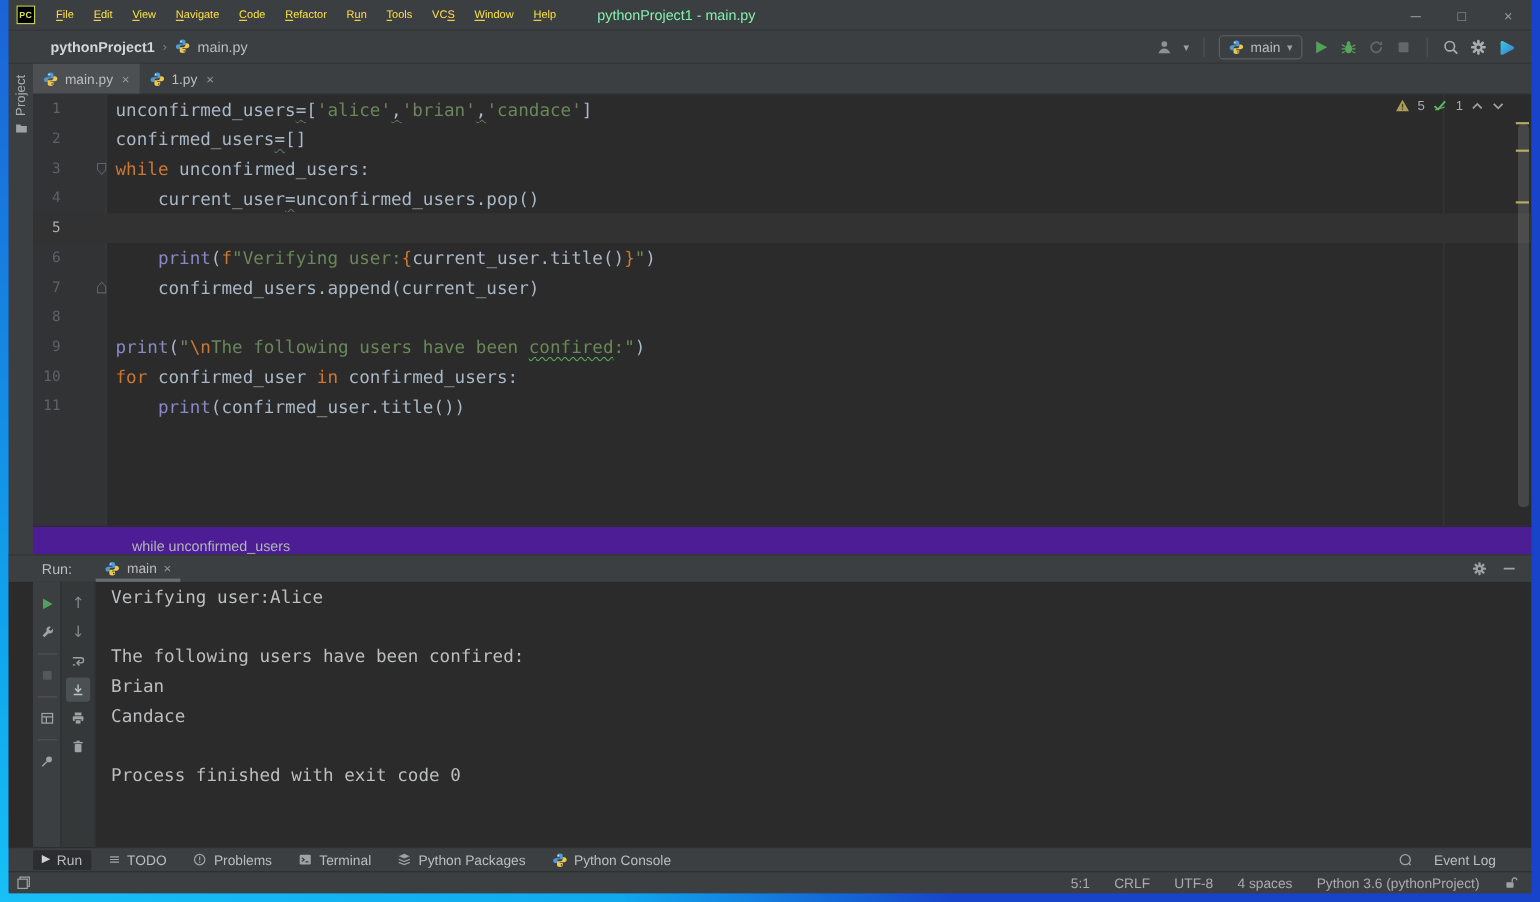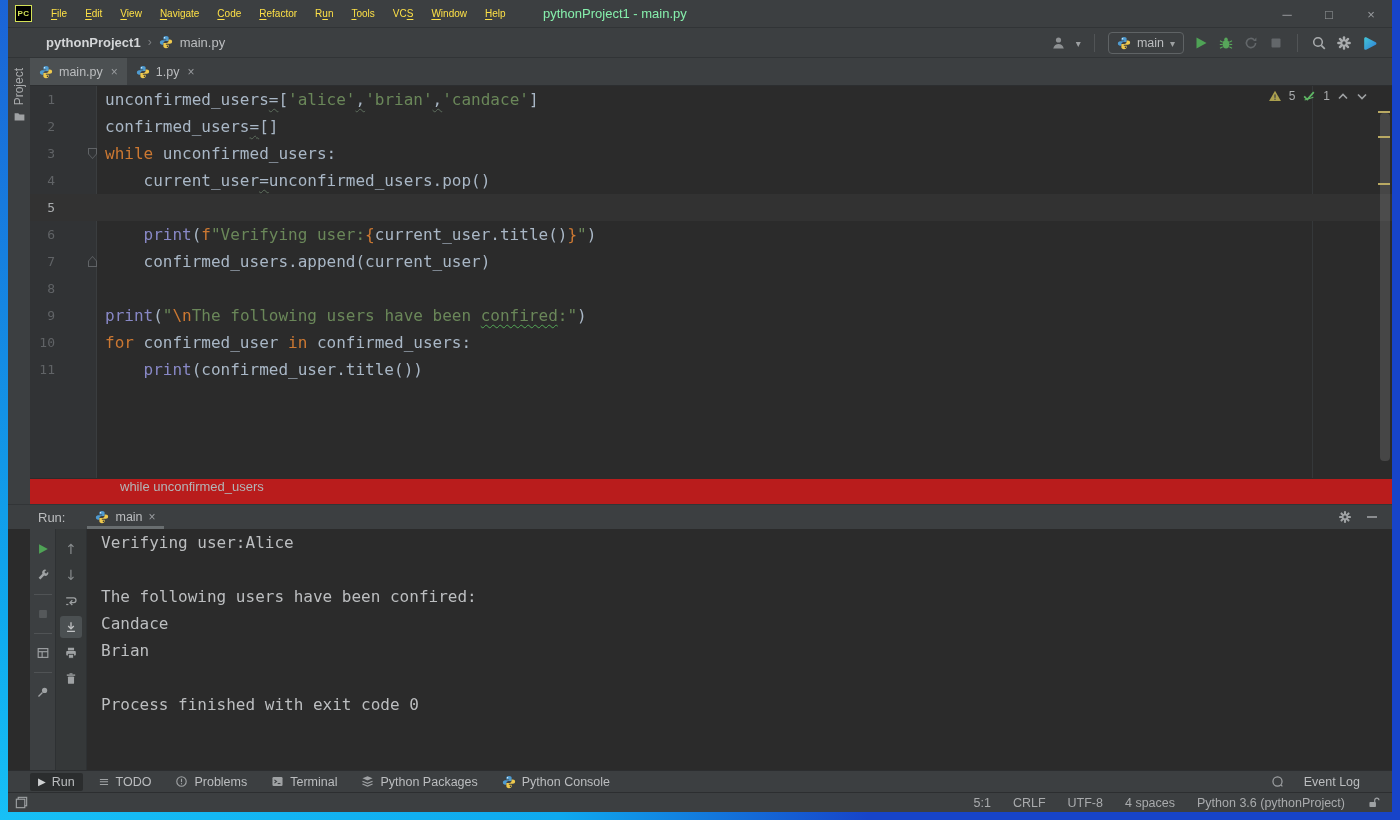--- a/index.html
+++ b/index.html
@@ -65,21 +65,21 @@
   .fold i { inset:0; background:#606366; }
   .fold b { inset:1px; background:#313335; }
   .fold.start i, .fold.start b { clip-path:polygon(0 0,100% 0,100% 55%,50% 100%,0 55%); }
   .fold.end i, .fold.end b { clip-path:polygon(50% 0,100% 45%,100% 100%,0 100%,0 45%); }
   #insp-widget { position:absolute; right:24px; top:3px; display:flex; align-items:center; gap:7px; font-family:"Liberation Sans",sans-serif; font-size:12px; color:#a9abad; }
   #ed-scrollbar { position:absolute; right:2px; top:0; width:12px; height:100%; }
   #ed-thumb { position:absolute; right:0; top:27px; width:10px; height:348px; background:rgba(255,255,255,.13); border-radius:4px; }
   .stripe-mark { position:absolute; right:0; width:12px; height:2px; background:#b9a963; }
 
   
-  #ed-breadcrumb { position:absolute; left:22px; top:478px; width:1362px; height:26px; background:#b91c1c; border-top:1px solid #2b2b2b; display:flex; align-items:flex-start; }
+  #ed-breadcrumb { position:absolute; left:22px; top:478px; width:1362px; height:26px; background:#4c1d95; border-top:1px solid #2b2b2b; display:flex; align-items:flex-end; }
   #ed-breadcrumb span { margin-left:90px; font-size:13px; color:#b3b5b7; }
 
   
   #run-header { position:absolute; left:0; top:504px; width:1384px; height:25px; background:#3c3f41; border-top:1px solid #323537; display:flex; align-items:center; }
   #run-label { margin-left:30px; font-size:13px; color:#bbbdbf; }
   #run-tab { position:relative; margin-left:22px; height:100%; display:flex; align-items:center; gap:6px; padding:0 8px; font-size:12.5px; color:#bbbdbf; }
   #run-tab .close { color:#9a9da0; font-size:12px; }
   #run-tab-underline { position:absolute; left:0; bottom:0; width:100%; height:3px; background:#696e70; }
   #run-header-right { position:absolute; right:14px; display:flex; align-items:center; gap:14px; }
   #run-body { position:absolute; left:0; top:529px; width:1384px; height:241px; background:#2b2b2b; }
@@ -463,22 +463,22 @@
                 <rect x="3.2" y="2.8" width="9.6" height="1.5"></rect>
                 <rect x="6.3" y="1.5" width="3.4" height="1.3"></rect>
               </g>
             </svg>
         </span>
       </div>
       <div id="run-output">
           <div class="orow">Verifying user:Alice</div>
           <div class="orow">&nbsp;</div>
           <div class="orow">The following users have been confired:</div>
+          <div class="orow">Brian</div>
           <div class="orow">Candace</div>
-          <div class="orow">Brian</div>
           <div class="orow">&nbsp;</div>
           <div class="orow">Process finished with exit code 0</div>
         </div>
     </div>
 
     <div id="bottom-bar">
       <div class="bw-item active">
         <span class="arrow-glyph" style="font-size:10px;color:#cfd1d2">▶</span>
         <span>Run</span>
       </div>

